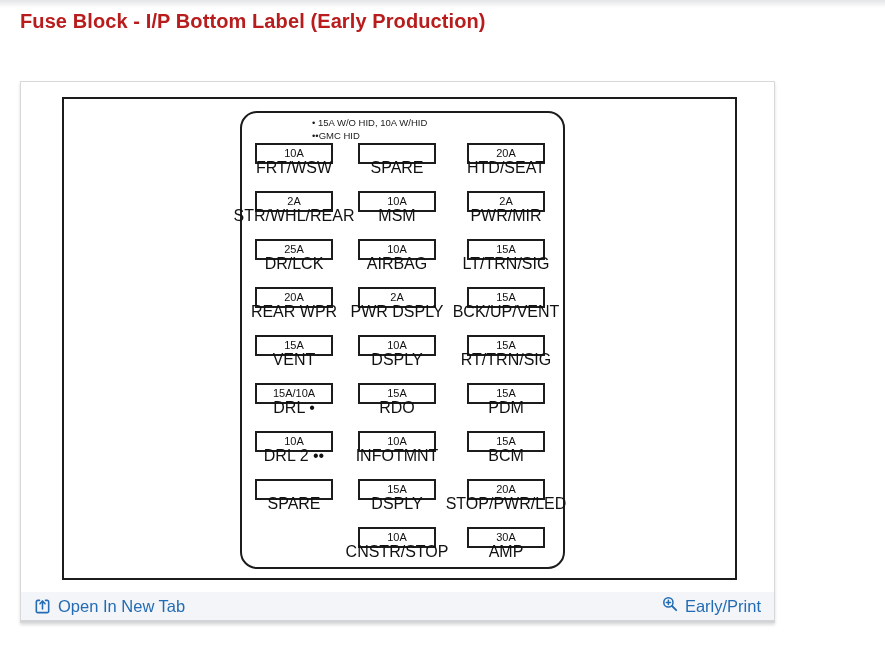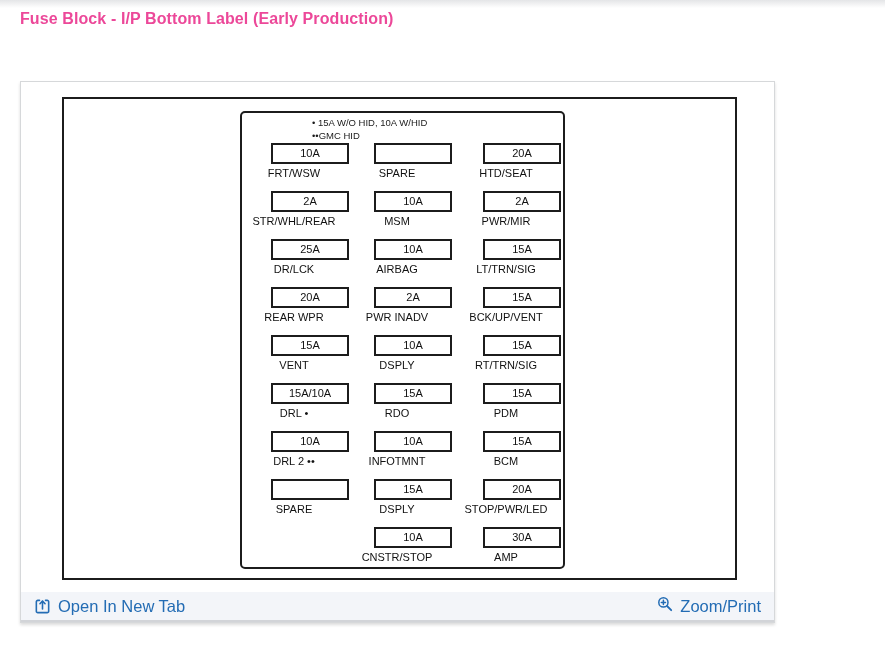--- a/index.html
+++ b/index.html
@@ -7,46 +7,46 @@
     width:885px;height:665px;position:relative;overflow:hidden;
     background:#ffffff;
     font-family:"Liberation Sans",sans-serif;
   }
   .top-shade{
     position:absolute;top:0;left:0;right:0;height:8px;
     background:linear-gradient(#e4e5e7,rgba(255,255,255,0));
   }
   .page-title{
     position:absolute;left:20px;top:10px;
-    font-size:16px;font-weight:bold;color:#ec4899;letter-spacing:.1px;
+    font-size:20px;font-weight:bold;color:#b91c1c;letter-spacing:.1px;
   }
   .card{
     position:absolute;left:20px;top:81px;width:753px;height:540px;
     background:#fff;border:1px solid #d6d8da;
     box-shadow:0 2px 3px rgba(0,0,0,.14);
   }
   .frame{
     position:absolute;left:41px;top:15px;width:671px;height:479px;
     border:2px solid #1c1c1c;background:#fff;
   }
   .panel{
     position:absolute;left:176px;top:12px;width:321px;height:454px;
-    border:2px solid #1c1c1c;border-radius:5px;background:#fff;
+    border:2px solid #1c1c1c;border-radius:17px;background:#fff;
     color:#141414;
   }
   .legend{position:absolute;left:70px;top:3px;}
   .legend-line{font-size:9.5px;line-height:13px;color:#1b1b1b;white-space:nowrap;}
   .cell{position:absolute;width:78px;}
   .fuse-box{
     width:74px;height:17px;border:2px solid #1c1c1c;background:#fff;
-    font-size:11px;line-height:17px;text-align:center;color:#111;margin-left:16px;
+    font-size:11px;line-height:17px;text-align:center;color:#111;
   }
   .fuse-label{
-    position:absolute;top:24px;left:50%;transform:translateX(-50%);
-    white-space:nowrap;font-size:11px;color:#111;
+    position:absolute;top:16px;left:50%;transform:translateX(-50%);
+    white-space:nowrap;font-size:16px;color:#111;
   }
   
   .c0{left:13px}.c1{left:116px}.c2{left:225px}
   .r0{top:30px}.r1{top:78px}.r2{top:126px}.r3{top:174px}.r4{top:222px}
   .r5{top:270px}.r6{top:318px}.r7{top:366px}.r8{top:414px}
   .footer{
     position:absolute;left:0;right:0;bottom:0;height:30px;
     background:#f3f5f9;border-bottom:2px solid #d2d4d8;
     box-sizing:border-box;display:flex;align-items:center;
     justify-content:space-between;padding:0 13px;text-align:center;
@@ -112,21 +112,21 @@
         <div class="fuse-box"><span>15A</span></div>
         <div class="fuse-label">LT/TRN/SIG</div>
       </div>
 
       <div class="cell r3 c0">
         <div class="fuse-box"><span>20A</span></div>
         <div class="fuse-label">REAR WPR</div>
       </div>
       <div class="cell r3 c1">
         <div class="fuse-box"><span>2A</span></div>
-        <div class="fuse-label">PWR INADV</div>
+        <div class="fuse-label">PWR DSPLY</div>
       </div>
       <div class="cell r3 c2">
         <div class="fuse-box"><span>15A</span></div>
         <div class="fuse-label">BCK/UP/VENT</div>
       </div>
 
       <div class="cell r4 c0">
         <div class="fuse-box"><span>15A</span></div>
         <div class="fuse-label">VENT</div>
       </div>
@@ -202,17 +202,17 @@
       <span>Open In New Tab</span>
     </a>
     <a class="footer-link">
       <span style="margin-top:-5px;">
         <svg width="16" height="16" viewBox="0 0 16 16" fill="none" stroke="#236cb4" stroke-width="1.5" stroke-linecap="round">
           <circle cx="6.4" cy="6.4" r="4.6"></circle>
           <path d="M6.4 4.3 v4.2 M4.3 6.4 h4.2"></path>
           <path d="M10 10 L14.2 14.2" stroke-width="1.8"></path>
         </svg>
       </span>
-      <span>Zoom/Print</span>
+      <span>Early/Print</span>
     </a>
   </div>
 
 </div>
 
 </body></html>

